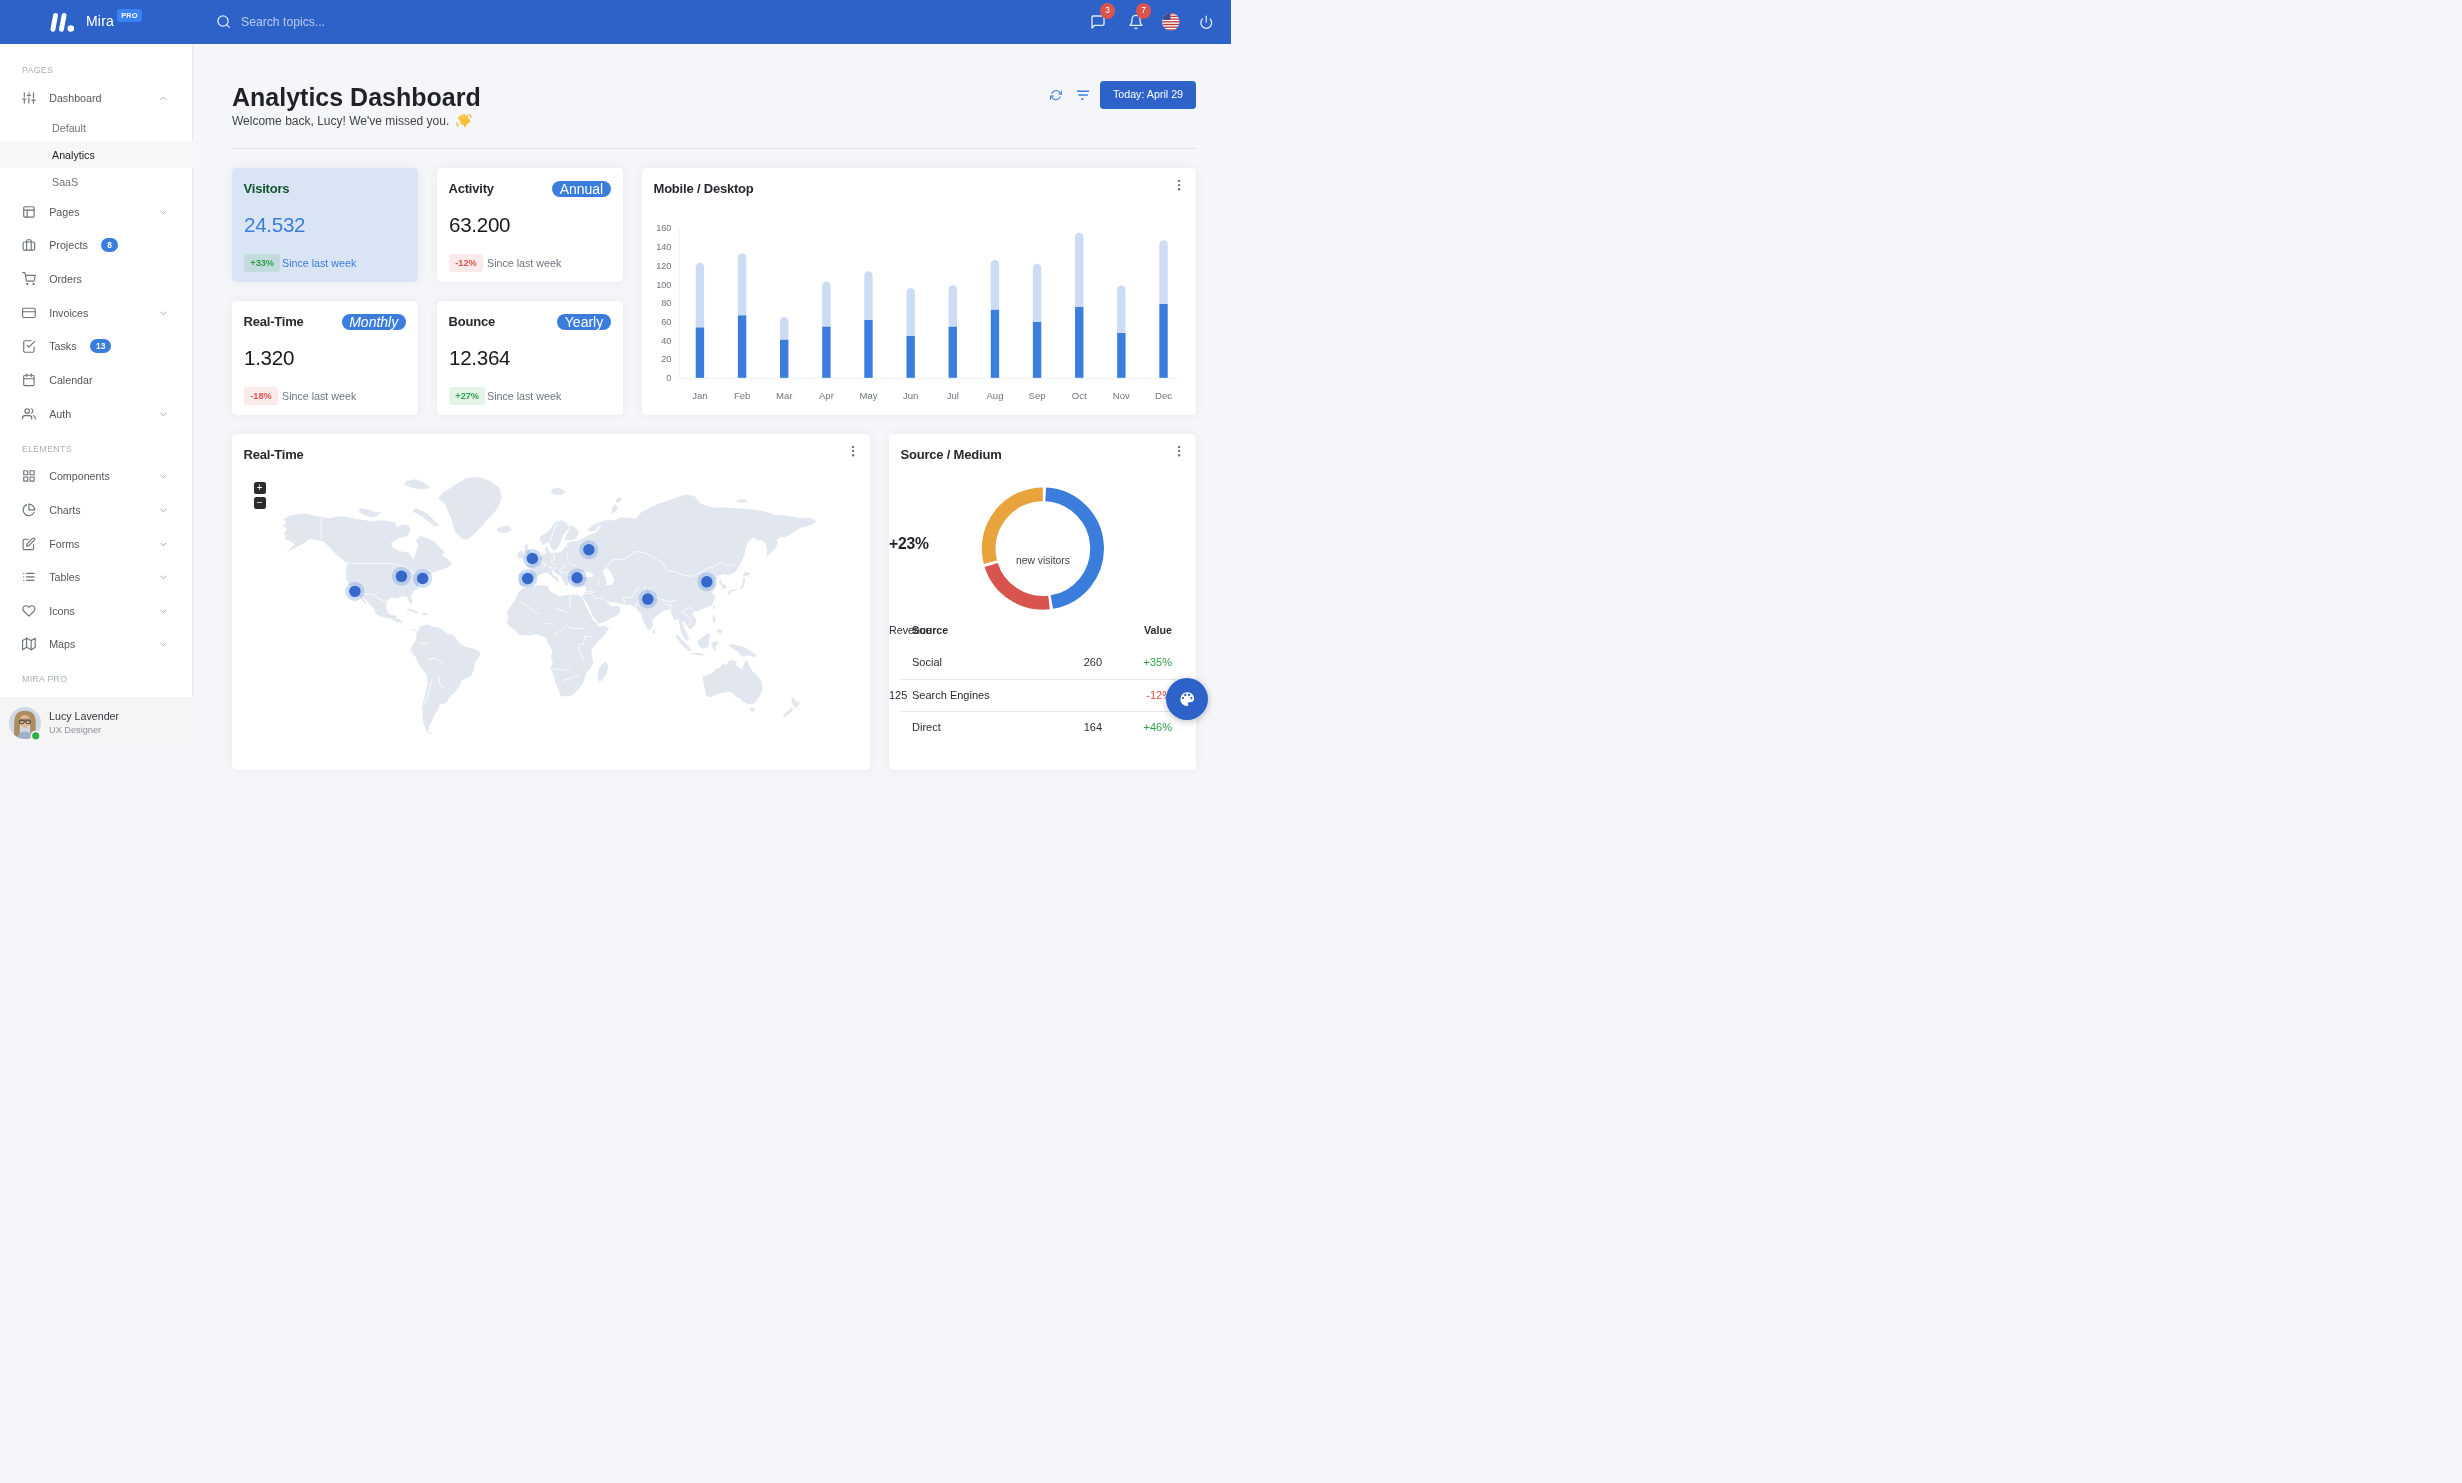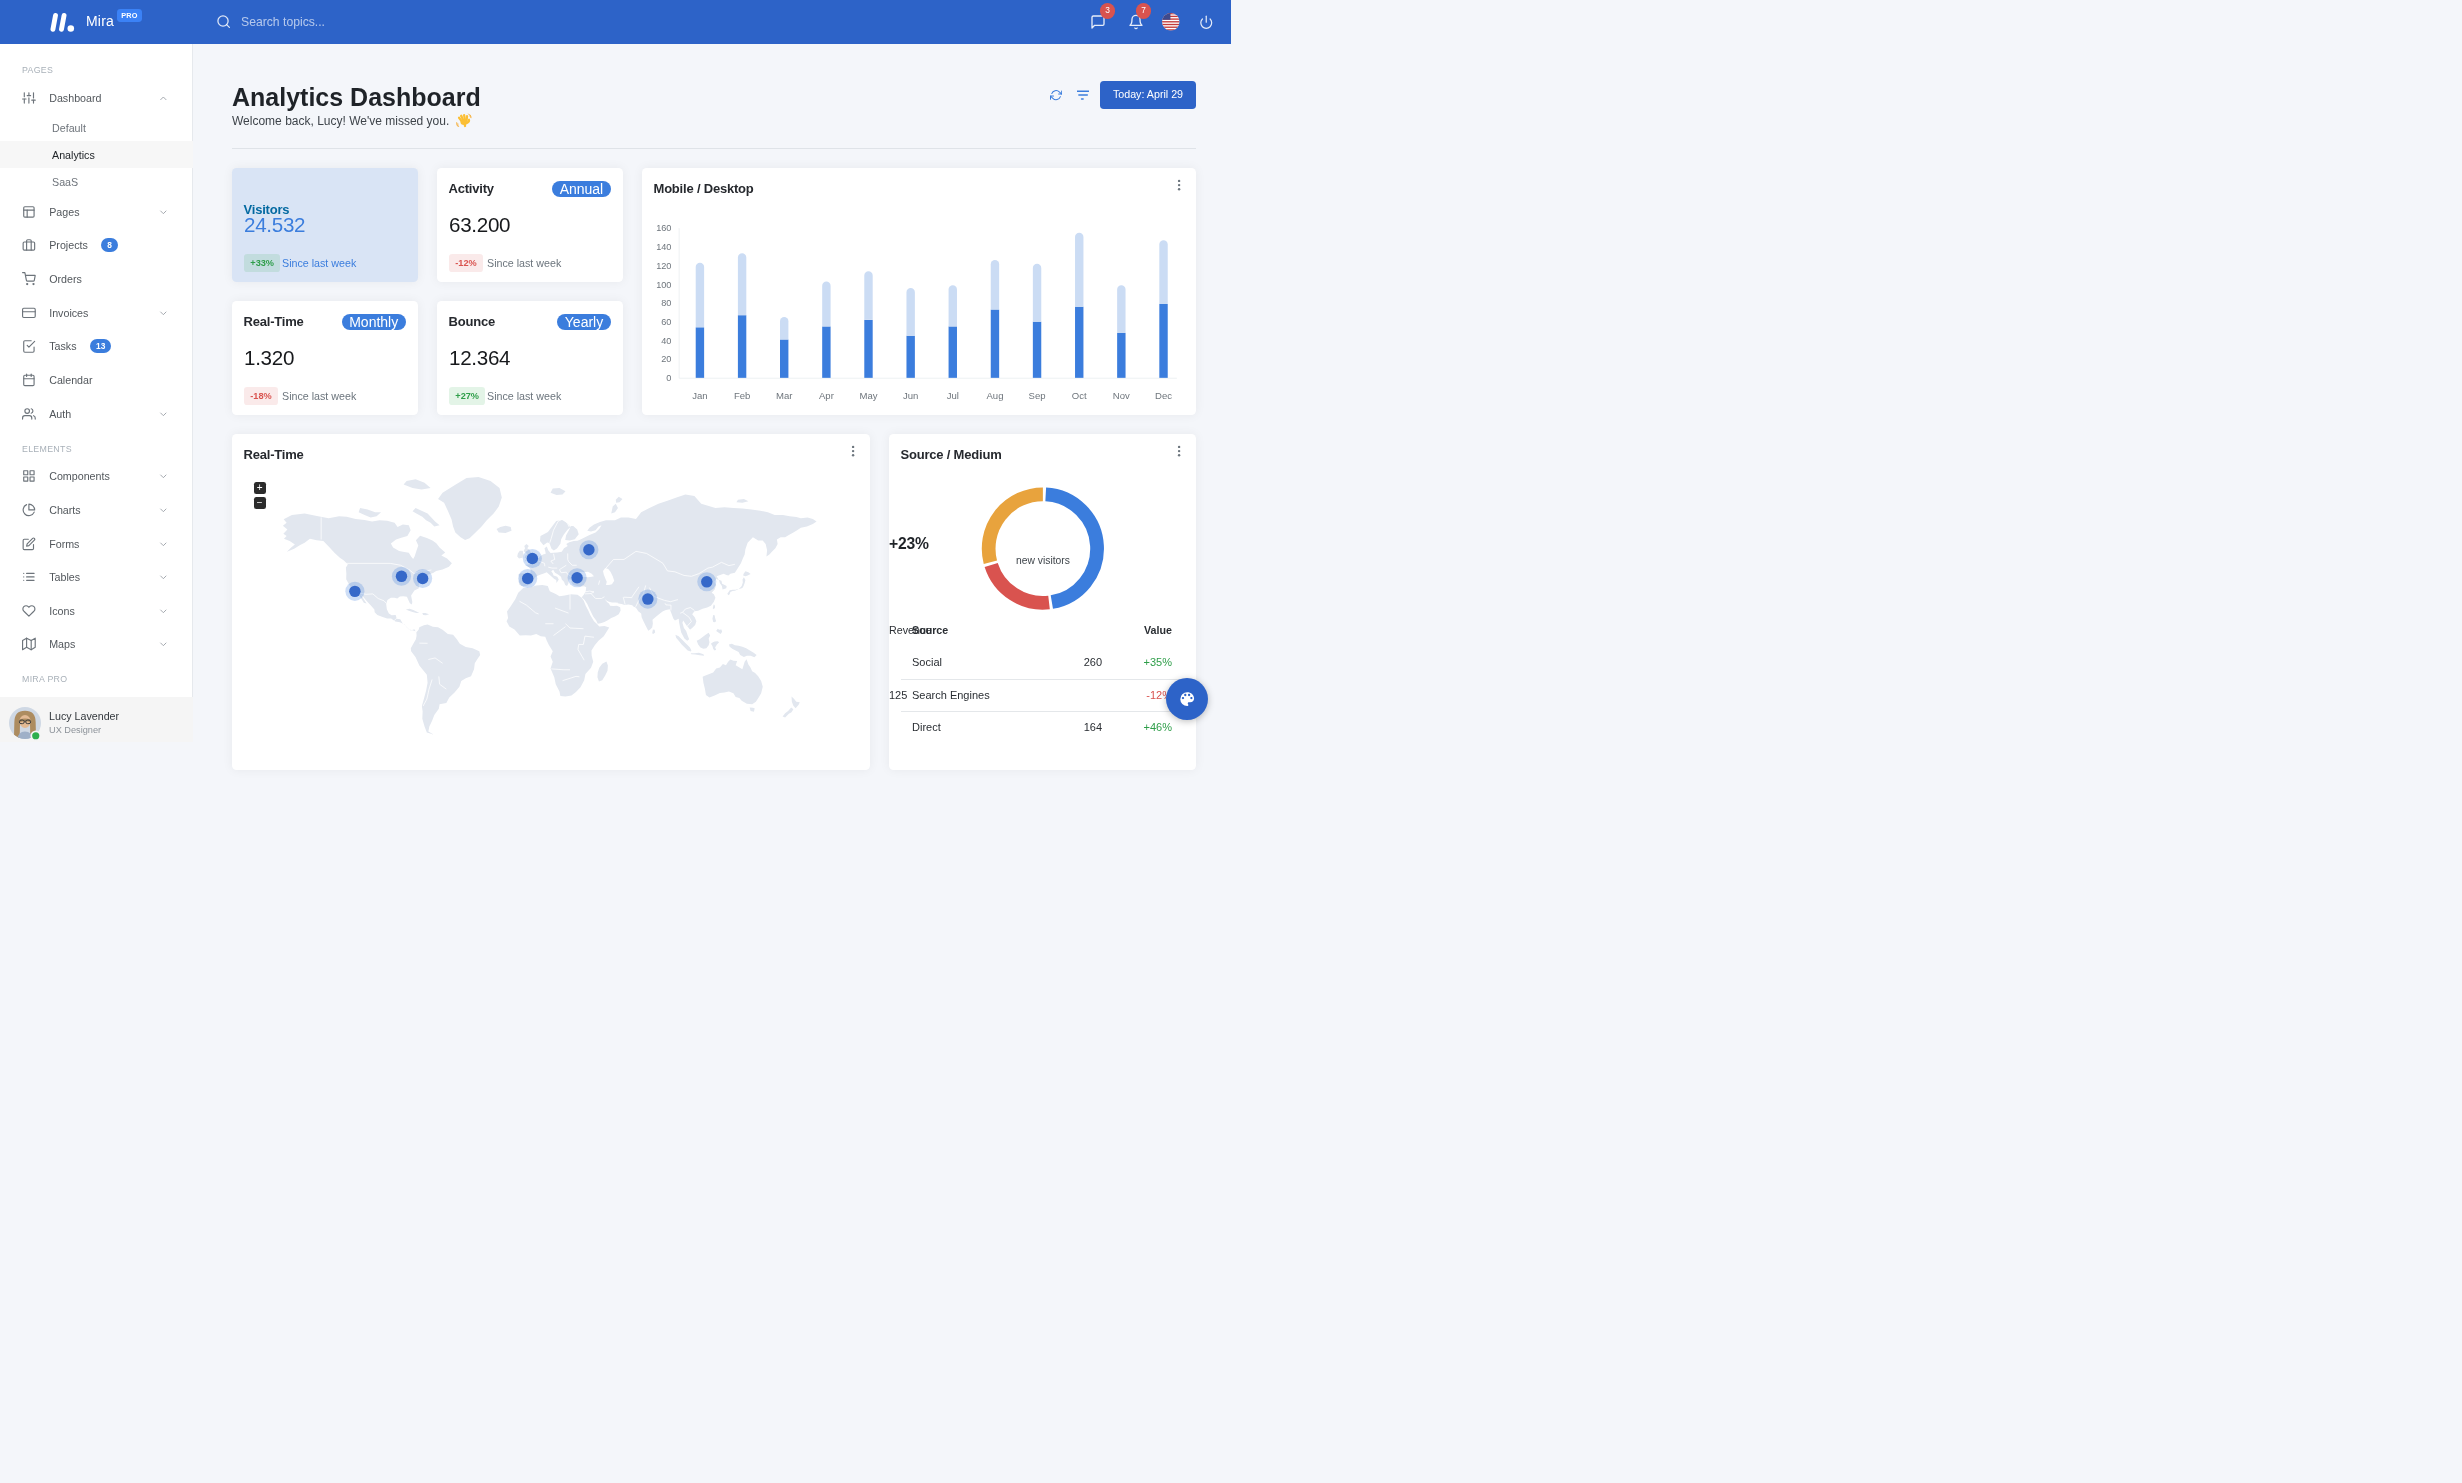--- a/index.html
+++ b/index.html
@@ -316,35 +316,35 @@
       <path d="M3.51 9a9 9 0 0 1 14.85-3.36L23 10M1 14l4.64 4.36A9 9 0 0 0 20.49 15"></path>
     </svg></span>
 <svg class="actico" style="left:1077px; top:89px" width="12.2" height="12.2" viewBox="0 0 16 16" fill="none" stroke="#3B7DDD" stroke-width="2" stroke-linecap="round">
     <line x1="0.5" y1="3" x2="15.5" y2="3"></line>
     <line x1="2.5" y1="8" x2="13.5" y2="8"></line>
     <line x1="6" y1="13" x2="8" y2="13"></line>
   </svg>
 <div id="todaybtn">Today: April 29</div>
 
 <div class="card" style="left:232px; top:168px; width:186px; height:114px; background:#d9e4f5;">
-  <div class="ctitle" style="color:#0369a1;margin-top:21px;">Visitors</div>
+  <div class="ctitle" style="color:#14532d;">Visitors</div>
   <div class="statval" style="color:#3B7DDD;">24.532</div>
   <div class="chip green">+33%</div>
   <div class="since" style="color:#3B7DDD;">Since last week</div>
 </div>
 <div class="card" style="left:437px; top:168px; width:186px; height:114px;">
   <div class="ctitle">Activity</div>
   <div class="pill" style="right:12.2px;">Annual</div>
   <div class="statval">63.200</div>
   <div class="chip red">-12%</div>
   <div class="since">Since last week</div>
 </div>
 <div class="card" style="left:232px; top:301px; width:186px; height:114px;">
   <div class="ctitle">Real-Time</div>
-  <div class="pill" style="right:12.2px;">Monthly</div>
+  <div class="pill" style="right:12.2px;font-style:italic;">Monthly</div>
   <div class="statval">1.320</div>
   <div class="chip red">-18%</div>
   <div class="since">Since last week</div>
 </div>
 <div class="card" style="left:437px; top:301px; width:186px; height:114px;">
   <div class="ctitle">Bounce</div>
   <div class="pill" style="right:12.2px;">Yearly</div>
   <div class="statval">12.364</div>
   <div class="chip green">+27%</div>
   <div class="since">Since last week</div>

